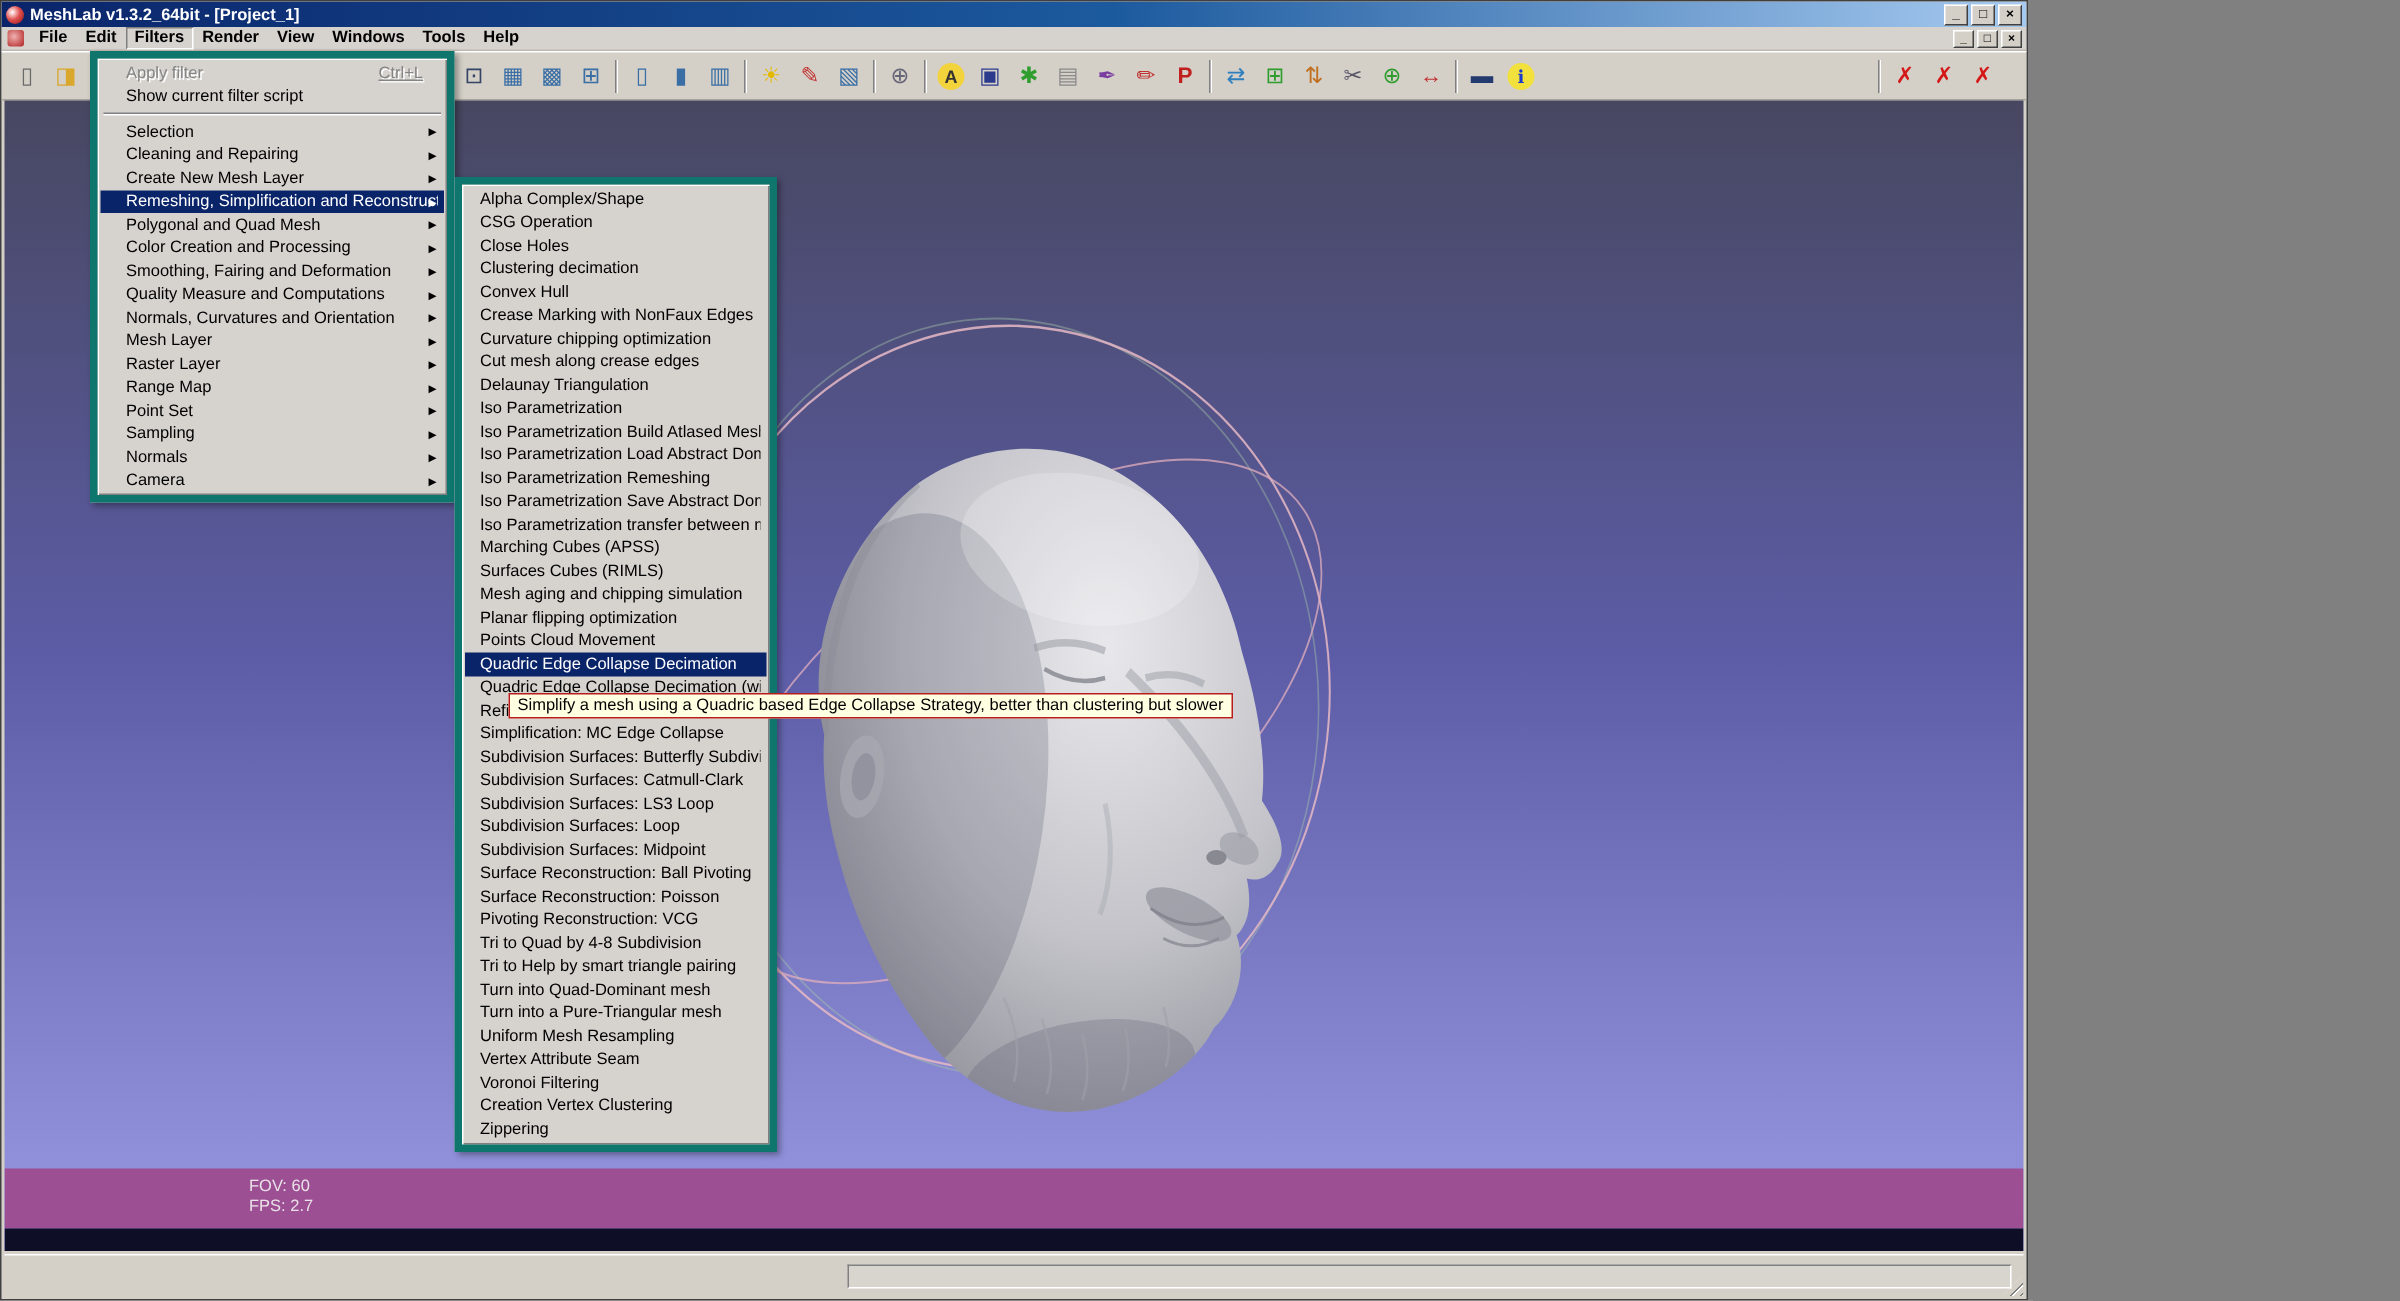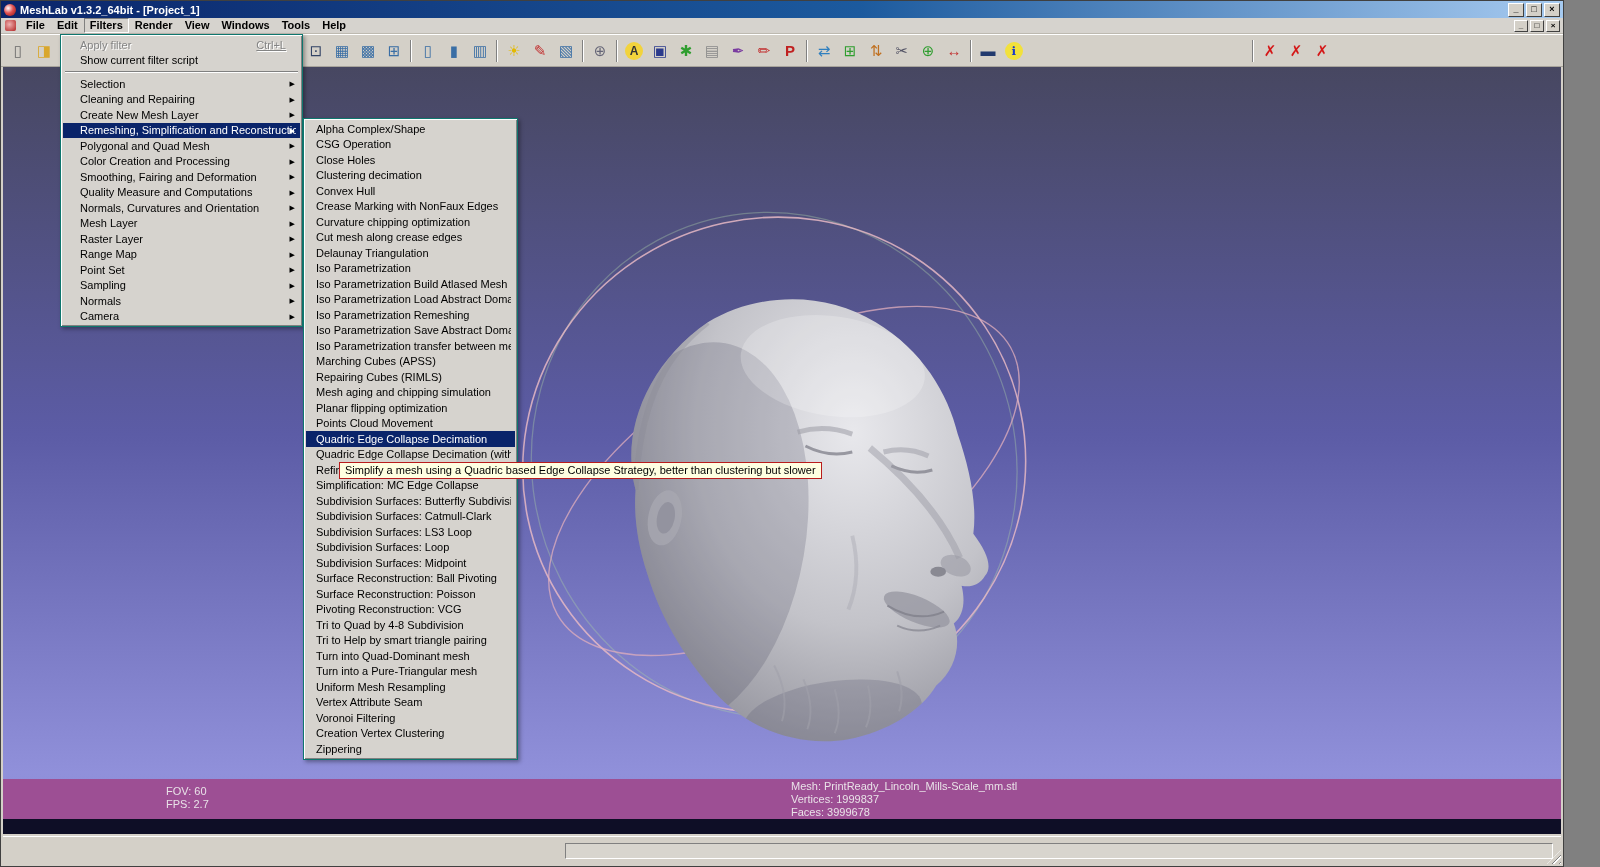--- a/index.html
+++ b/index.html
@@ -1,18 +1,18 @@
 <!DOCTYPE html>
 <html style="--chrome: #d4d0c8; --menu_bg: #d6d3ce; --titlebar_left: #0a246a; --titlebar_right: #a6caf0; --highlight: #0a246a; --viewport_top: #474761; --viewport_bottom: #9090da; --info_strip: #9d4f94; --tooltip_bg: #ffffe1;"><head>
 <meta charset="utf-8">
 <style>
   * { box-sizing: border-box; }
   html,body { margin:0; padding:0; background:#808080; }
   .app {
-    position:relative; width:1564px; height:867px; overflow:hidden;
+    position:relative; width:1352px; height:867px; overflow:hidden;
     background: var(--chrome, #d4d0c8);
     font-family:"Liberation Sans","DejaVu Sans",sans-serif; font-size:11px; color:#000;
     border:1px solid #404040;
   }
   
   .titlebar {
     height:17px; display:flex; align-items:center; padding:0 3px;
     background: linear-gradient(90deg, var(--titlebar_left,#0a246a) 0%, #1c5a9e 55%, var(--titlebar_right,#a6caf0) 100%);
     color:#fff; font-weight:bold;
   }
@@ -57,21 +57,21 @@
   }
   .viewport svg { position:absolute; left:0; top:0; width:100%; height:100%; }
   .gl-info { position:absolute; left:0; right:0; bottom:15px; height:40px;
     background:var(--info_strip,#9d4f94); color:#e9e2e8; }
   .fov-block { position:absolute; left:163px; top:6px; line-height:13px; }
   .mesh-block { position:absolute; left:788px; top:1px; line-height:13px; }
   .gl-dark { position:absolute; left:0; right:0; bottom:0; height:15px; background:#0e0e26; }
   
   .popup {
     position:absolute; background:var(--menu_bg,#d6d3ce); padding:2px;
-    border:1px solid #0f766e;
+    border:5px solid #0f766e;
     box-shadow: inset 1px 1px 0 #ffffff, inset -1px -1px 0 #808080, 2px 2px 4px rgba(0,0,0,.35);
   }
   #filters-popup { left:59px; top:33px; width:243px; z-index:50; }
   #remeshing-popup { left:302px; top:117px; width:215px; z-index:55; }
   .mi { position:relative; height:15.5px; display:flex; align-items:center; padding:0 4px 0 17px; white-space:nowrap; cursor:default; }
   #remeshing-popup .mi { padding-left:10px; }
   .mi .lab { flex:1; overflow:hidden; }
   .mi .sc { padding-right:10px;text-decoration:underline; }
   .mi .arrow { position:absolute; right:5px; font-size:7px; top:4px; }
   .mi.hl { background:var(--highlight,#0a246a); color:#fff; }
@@ -292,25 +292,20 @@
           <path d="M 916 606 q 8 22 2 40" fill="none" stroke="#a0a0aa" stroke-width="2" opacity="0.6"></path>
         </g>
       </g>
     </svg>
 
     <div class="gl-info">
       <div class="fov-block">
         <div>FOV: 60</div>
         <div>FPS:   2.7</div>
       </div>
-      <div class="mesh-block">
-        <div>Mesh: PrintReady_Lincoln_Mills-Scale_mm.stl</div>
-        <div>Vertices: 1999837</div>
-        <div>Faces: 3999678</div>
-      </div>
     </div>
     <div class="gl-dark"></div>
   </div>
 
   <div class="popup" id="filters-popup">
     <div>
         <div class="mi disabled">
           <span class="lab">Apply filter</span>
           <span class="sc">Ctrl+L</span>
         </div>
@@ -429,21 +424,21 @@
         <div class="mi">
           <span class="lab">Iso Parametrization Save Abstract Domain</span>
         </div>
         <div class="mi">
           <span class="lab">Iso Parametrization transfer between meshes</span>
         </div>
         <div class="mi">
           <span class="lab">Marching Cubes (APSS)</span>
         </div>
         <div class="mi">
-          <span class="lab">Repairing Cubes (RIMLS)</span>
+          <span class="lab">Surfaces Cubes (RIMLS)</span>
         </div>
         <div class="mi">
           <span class="lab">Mesh aging and chipping simulation</span>
         </div>
         <div class="mi">
           <span class="lab">Planar flipping optimization</span>
         </div>
         <div class="mi">
           <span class="lab">Points Cloud Movement</span>
         </div>

